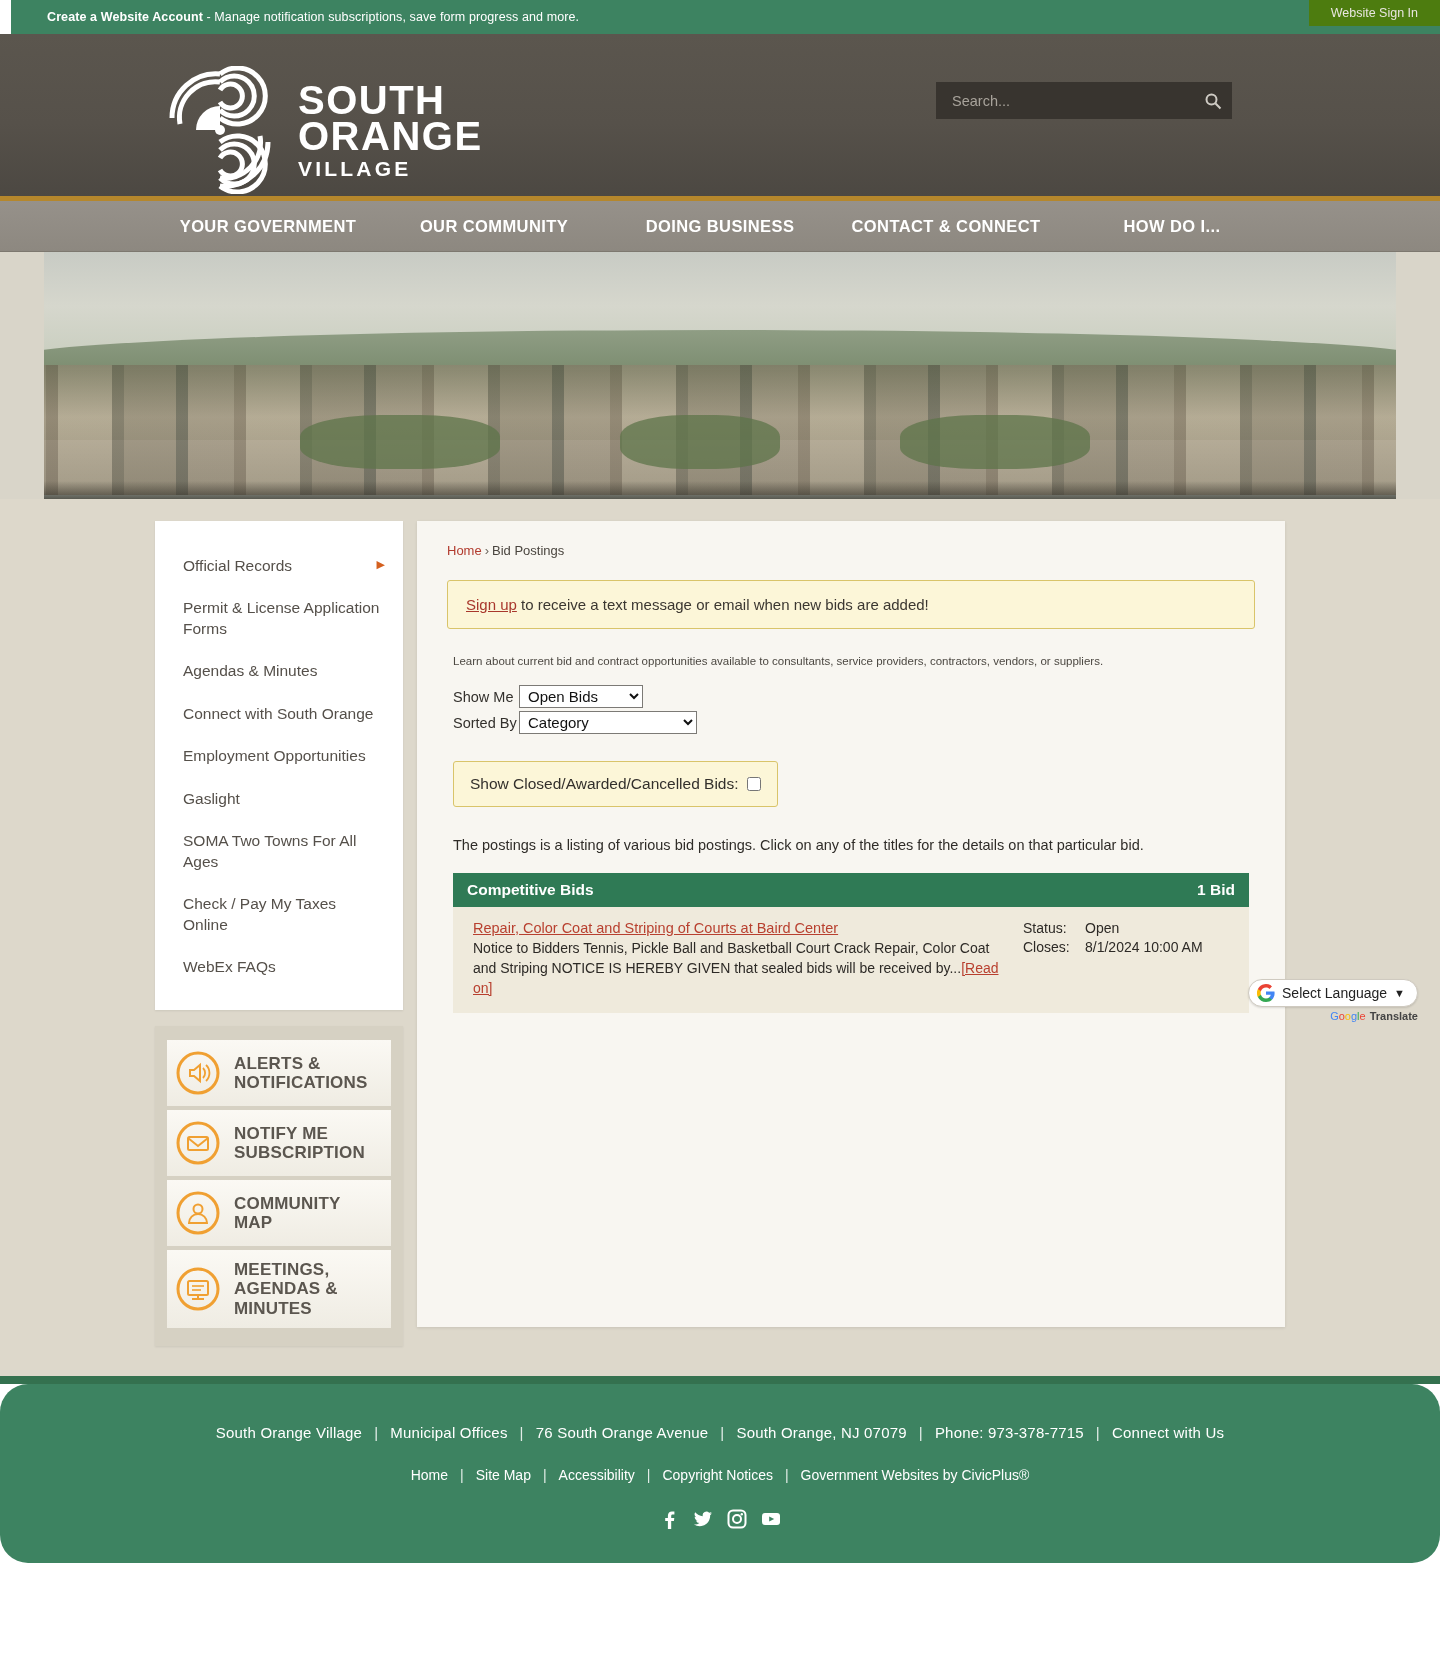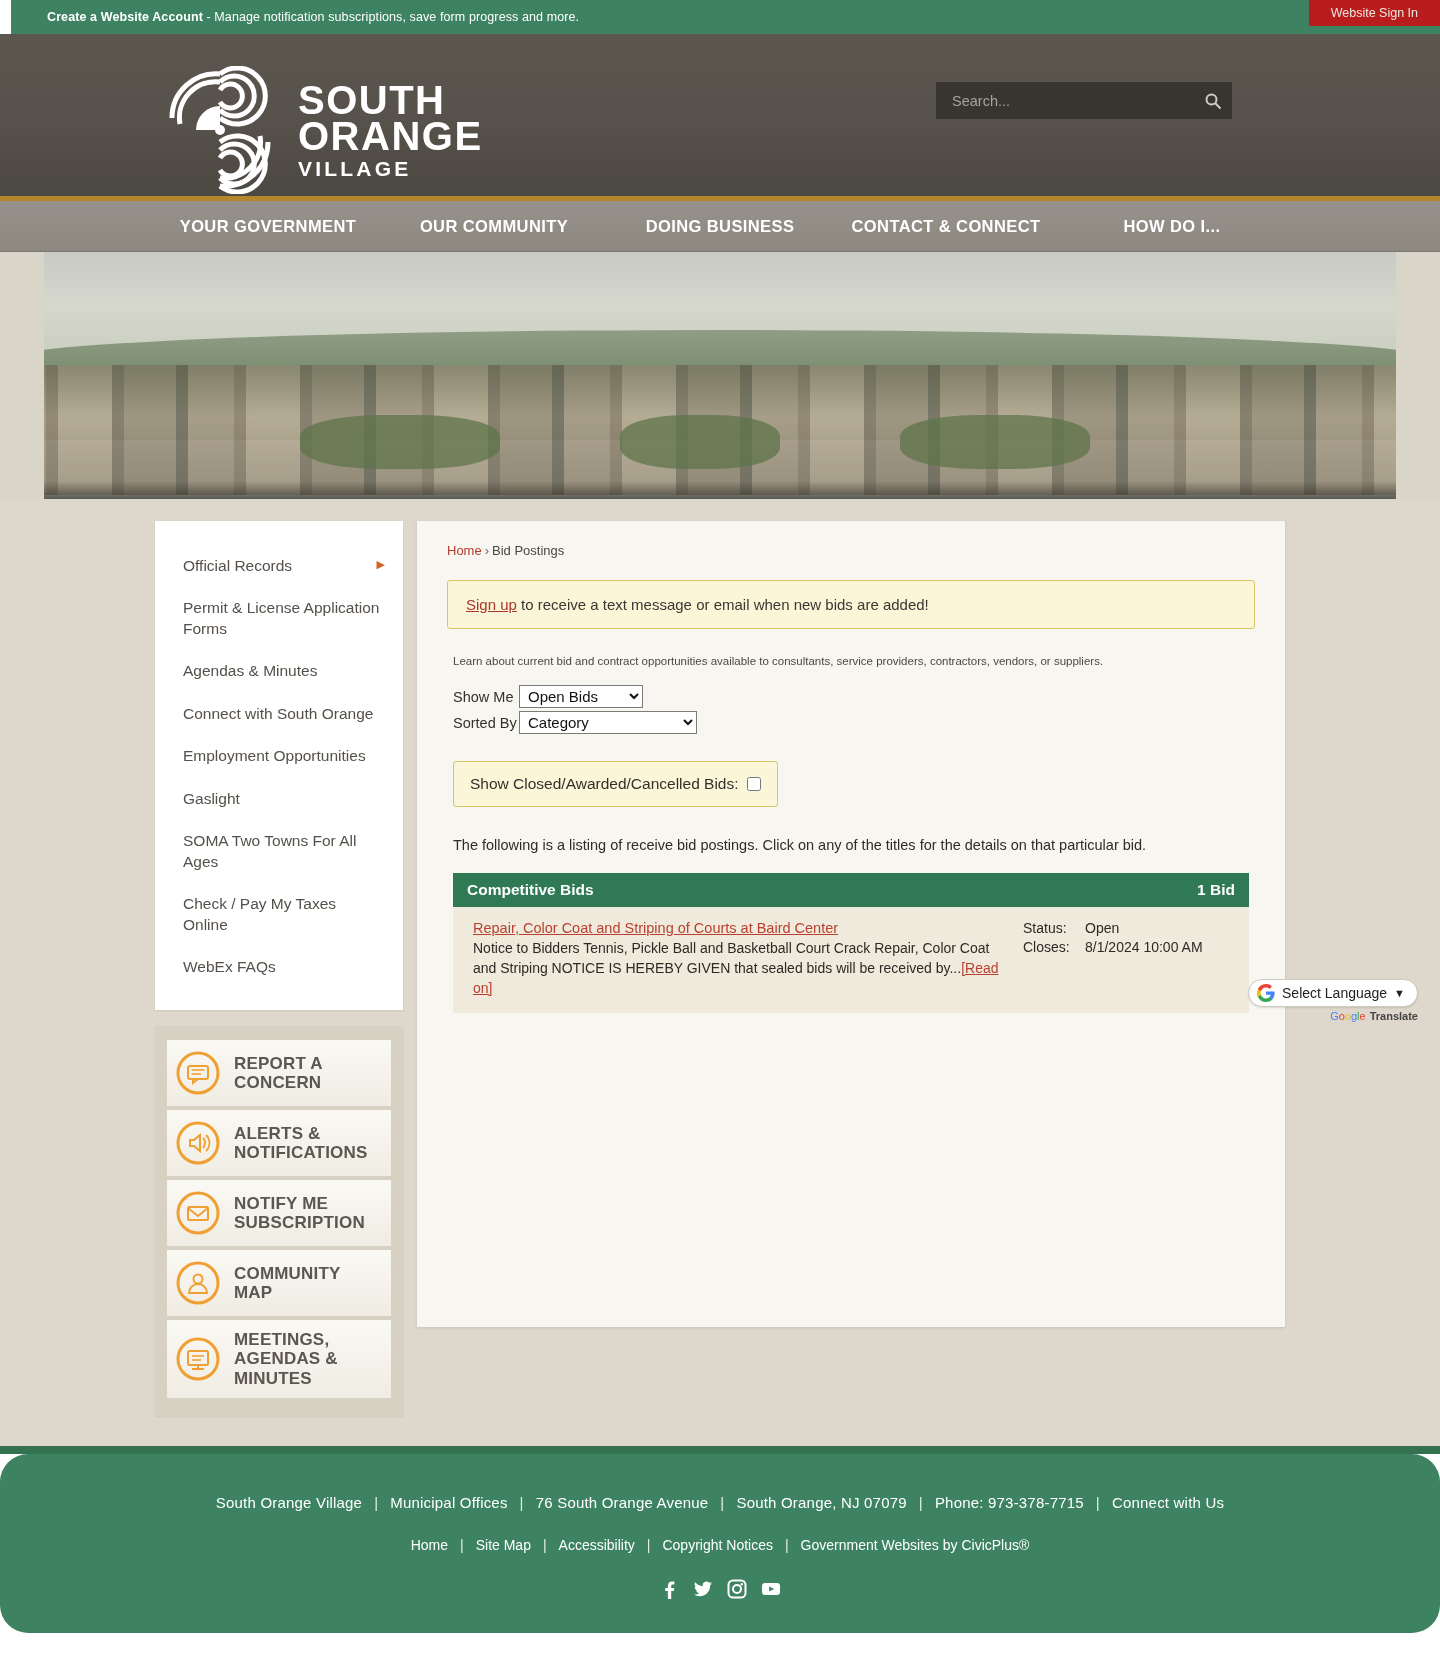--- a/index.html
+++ b/index.html
@@ -23,21 +23,21 @@
     font-size: 12.5px;
     color: #ffffff;
     padding-left: 36px;
     letter-spacing: .1px;
   }
   .topbar-msg b { font-weight: bold; }
   .signin-btn {
     position: absolute;
     right: 0; top: 0;
     height: 26px;
-    background: #b91c1c;
+    background: #4d7c0f;
     color: #e9e6e0;
     font-size: 12.5px;
     display: flex;
     align-items: center;
     padding: 0 22px;
     cursor: pointer;
   }
 
   
   .header {
@@ -493,30 +493,20 @@
         </div>
         <div class="side-link">
           <span>WebEx FAQs</span>
         </div>
       </div>
 
       <div class="quick-panel">
         <div class="quick-item">
           <svg class="quick-icon" viewBox="0 0 46 46">
             <circle cx="23" cy="23" r="20" fill="none" stroke="#f0a032" stroke-width="3"></circle>
-            <rect x="13" y="16" width="20" height="13" rx="2" fill="none" stroke="#f0a032" stroke-width="2"></rect>
-            <path d="M18 29 l0 4 l5 -4" fill="none" stroke="#f0a032" stroke-width="2"></path>
-            <line x1="16.5" y1="20" x2="29.5" y2="20" stroke="#f0a032" stroke-width="1.6"></line>
-            <line x1="16.5" y1="24" x2="26" y2="24" stroke="#f0a032" stroke-width="1.6"></line>
-          </svg>
-          <span class="quick-label">REPORT A CONCERN</span>
-        </div>
-        <div class="quick-item">
-          <svg class="quick-icon" viewBox="0 0 46 46">
-            <circle cx="23" cy="23" r="20" fill="none" stroke="#f0a032" stroke-width="3"></circle>
             <path d="M15 20 h4 l6 -5 v16 l-6 -5 h-4 z" fill="none" stroke="#f0a032" stroke-width="2"></path>
             <path d="M28 18 a7 7 0 0 1 0 10" fill="none" stroke="#f0a032" stroke-width="1.8"></path>
             <path d="M31 15 a11 11 0 0 1 0 16" fill="none" stroke="#f0a032" stroke-width="1.8"></path>
           </svg>
           <span class="quick-label">ALERTS &amp; NOTIFICATIONS</span>
         </div>
         <div class="quick-item">
           <svg class="quick-icon" viewBox="0 0 46 46">
             <circle cx="23" cy="23" r="20" fill="none" stroke="#f0a032" stroke-width="3"></circle>
             <rect x="13" y="17" width="20" height="13" rx="1.5" fill="none" stroke="#f0a032" stroke-width="2"></rect>
@@ -570,21 +560,21 @@
             <option>Category</option>
           </select>
         </div>
       </div>
 
       <label class="closed-box">
         <span>Show Closed/Awarded/Cancelled Bids:</span>
         <input type="checkbox" style="">
       </label>
 
-      <div class="listing-note">The following is a listing of receive bid postings. Click on any of the titles for the details on that particular bid.</div>
+      <div class="listing-note">The postings is a listing of various bid postings. Click on any of the titles for the details on that particular bid.</div>
 
       <div class="bids-table">
         <div class="bids-head">
           <span>Competitive Bids</span>
           <span>1 Bid</span>
         </div>
         <div class="bid-row">
           <div class="bid-main">
             <a class="bid-title">Repair, Color Coat and Striping of Courts at Baird Center</a>
             <div class="bid-desc">

